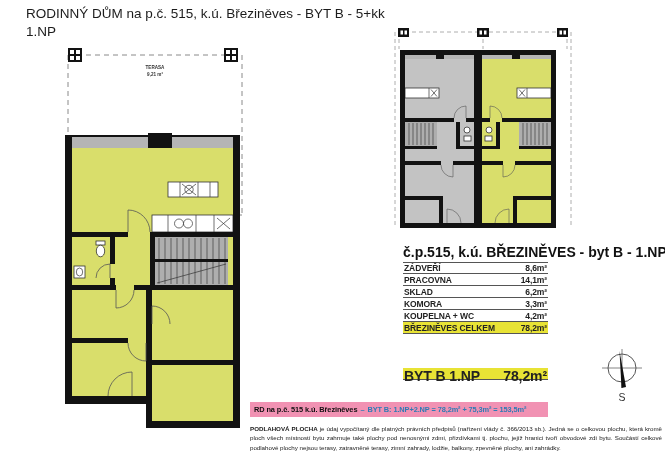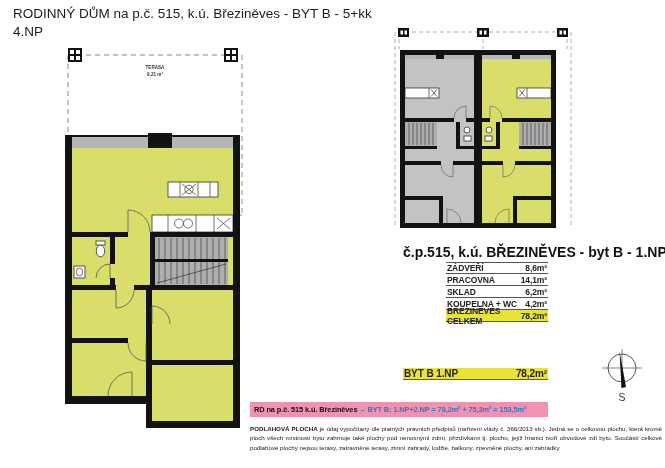--- a/index.html
+++ b/index.html
@@ -10,47 +10,47 @@
     --summary_blue:#2e7bb5;
     --wall_black:#121212;
   }
   html,body{margin:0;padding:0;background:#fff;}
   .sheet{
     position:relative;width:665px;height:468px;background:#fff;overflow:hidden;
     font-family:"Liberation Sans","DejaVu Sans",sans-serif;color:#1f1f1f;
   }
   .abs{position:absolute;}
   
-  .doc-title{left:13px;top:5px;font-size:13.5px;line-height:1.3;color:#1c1c1c;}
+  .doc-title{left:26px;top:5px;font-size:13.5px;line-height:1.3;color:#1c1c1c;}
   
   svg{display:block;}
   .wall{fill:var(--wall_black);}
   .yellow{fill:var(--room_yellow);}
   .grayroom{fill:var(--unit_a_gray);}
   .win{fill:#b5b5b5;}
   .stairs{fill:#aeaeae;}
   .fixture{fill:#fff;stroke:#333;stroke-width:0.8;}
   .thin{stroke:#333;stroke-width:0.7;fill:none;}
   .arc{fill:none;stroke:#555;stroke-width:0.8;}
   .arc2{fill:none;stroke:#555;stroke-width:0.6;}
   .dash{stroke:#8a8a8a;stroke-width:1;fill:none;stroke-dasharray:5 4;}
   .dash2{stroke:#9a9a9a;stroke-width:0.8;fill:none;stroke-dasharray:4 3;}
   .tread{stroke:#2a2a2a;stroke-width:0.6;fill:none;}
   .plan-label{font-size:4.6px;font-weight:bold;fill:#333;text-anchor:middle;}
   
   .table-title{left:403px;top:244px;font-size:14px;font-weight:bold;color:#111;white-space:nowrap;}
   .rtable{left:403px;top:262px;width:145px;}
   .trow{display:flex;justify-content:space-between;align-items:center;height:12px;
         border-bottom:1px solid #555;font-size:8.5px;font-weight:bold;letter-spacing:-0.1px;
-        color:#222;padding:0 1px;box-sizing:border-box;margin-left:43px;}
+        color:#222;padding:0 1px;box-sizing:border-box;}
   .trow:first-child{border-top:1px solid #555;}
   .trow.hl{background:var(--highlight_yellow);}
   .unit-row{left:403px;top:368px;width:145px;background:var(--highlight_yellow);
-        display:flex;justify-content:space-between;align-items:center;height:12px;
-        border-bottom:1px solid #555;font-size:10px;font-weight:bold;letter-spacing:-0.1px;
+        display:flex;justify-content:space-between;height:12px;
+        border-bottom:1px solid #555;font-size:14px;font-weight:bold;letter-spacing:-0.1px;
         color:#222;padding:0 1px;box-sizing:border-box;}
   
   .compass{left:598px;top:348px;}
   .compass-label{font-size:10.5px;fill:#333;text-anchor:middle;font-family:"Liberation Sans",sans-serif;}
   
   .summary{left:250px;top:402px;width:298px;height:15px;background:var(--summary_pink);
         display:flex;align-items:center;gap:3px;padding:0 4px;box-sizing:border-box;
         font-size:7.4px;font-weight:bold;white-space:nowrap;letter-spacing:-0.1px;}
   .sb-prefix{color:#111;}
   .sb-sep{color:var(--summary_blue);}
@@ -60,21 +60,21 @@
         text-align:justify;color:#1a1a1a;letter-spacing:-0.02px;}
   .footnote b{letter-spacing:0;}
 </style>
 </head>
 <body>
 
 <div class="sheet">
 
   <div class="abs doc-title">
     <div>RODINNÝ DŮM na p.č. 515, k.ú. Březiněves - BYT B - 5+kk</div>
-    <div>4.NP</div>
+    <div>1.NP</div>
   </div>
 
   <svg class="abs" style="left:58px;top:38px;" width="190" height="398" viewBox="0 0 190 398">
 
     <g class="dash">
       <line x1="10" y1="17" x2="180" y2="17"></line>
       <line x1="10" y1="17" x2="10" y2="97"></line>
       <line x1="184" y1="17" x2="184" y2="177"></line>
       <line x1="184" y1="177" x2="176" y2="177"></line>
     </g>
@@ -244,20 +244,24 @@
     </div>
     <div class="trow">
       <span>PRACOVNA</span>
       <span>14,1m²</span>
     </div>
     <div class="trow">
       <span>SKLAD</span>
       <span>6,2m²</span>
     </div>
     <div class="trow">
+      <span>KOMORA</span>
+      <span>3,3m²</span>
+    </div>
+    <div class="trow">
       <span>KOUPELNA + WC</span>
       <span>4,2m²</span>
     </div>
     <div class="trow hl">
       <span>BŘEZINĚVES CELKEM</span>
       <span>78,2m²</span>
     </div>
   </div>
 
   <div class="abs unit-row">

